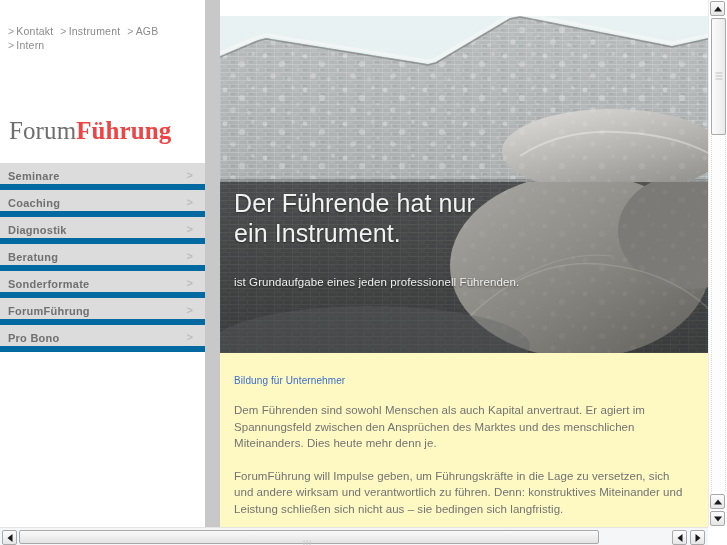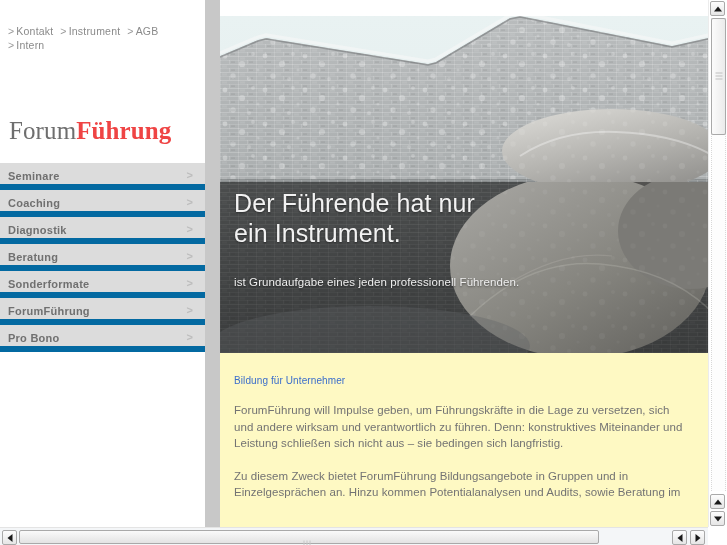--- a/index.html
+++ b/index.html
@@ -401,20 +401,21 @@
           </h1>
           <p id="heroSub">
             <br>
             <span>ist Grundaufgabe eines jeden professionell Führenden.</span>
           </p>
         </div>
       </div>
 
       <div id="body">
         <h2 id="bodyHeading">Bildung für Unternehmer</h2>
+        <p>Dem Führenden sind sowohl Menschen als auch Kapital anvertraut. Er agiert im Spannungsfeld zwischen den Ansprüchen des Marktes und des menschlichen Miteinanders. Dies heute mehr denn je.</p>
         <p>ForumFührung will Impulse geben, um Führungskräfte in die Lage zu versetzen, sich und andere wirksam und verantwortlich zu führen. Denn: konstruktives Miteinander und Leistung schließen sich nicht aus – sie bedingen sich langfristig.</p>
         <p>Zu diesem Zweck bietet ForumFührung Bildungsangebote in Gruppen und in Einzelgesprächen an. Hinzu kommen Potentialanalysen und Audits, sowie  Beratung im</p>
       </div>
     </div>
   </div>
 
   <div id="vscroll">
     <div id="vtrack"></div>
     <div id="vthumb">
       <span class="grip-v">

